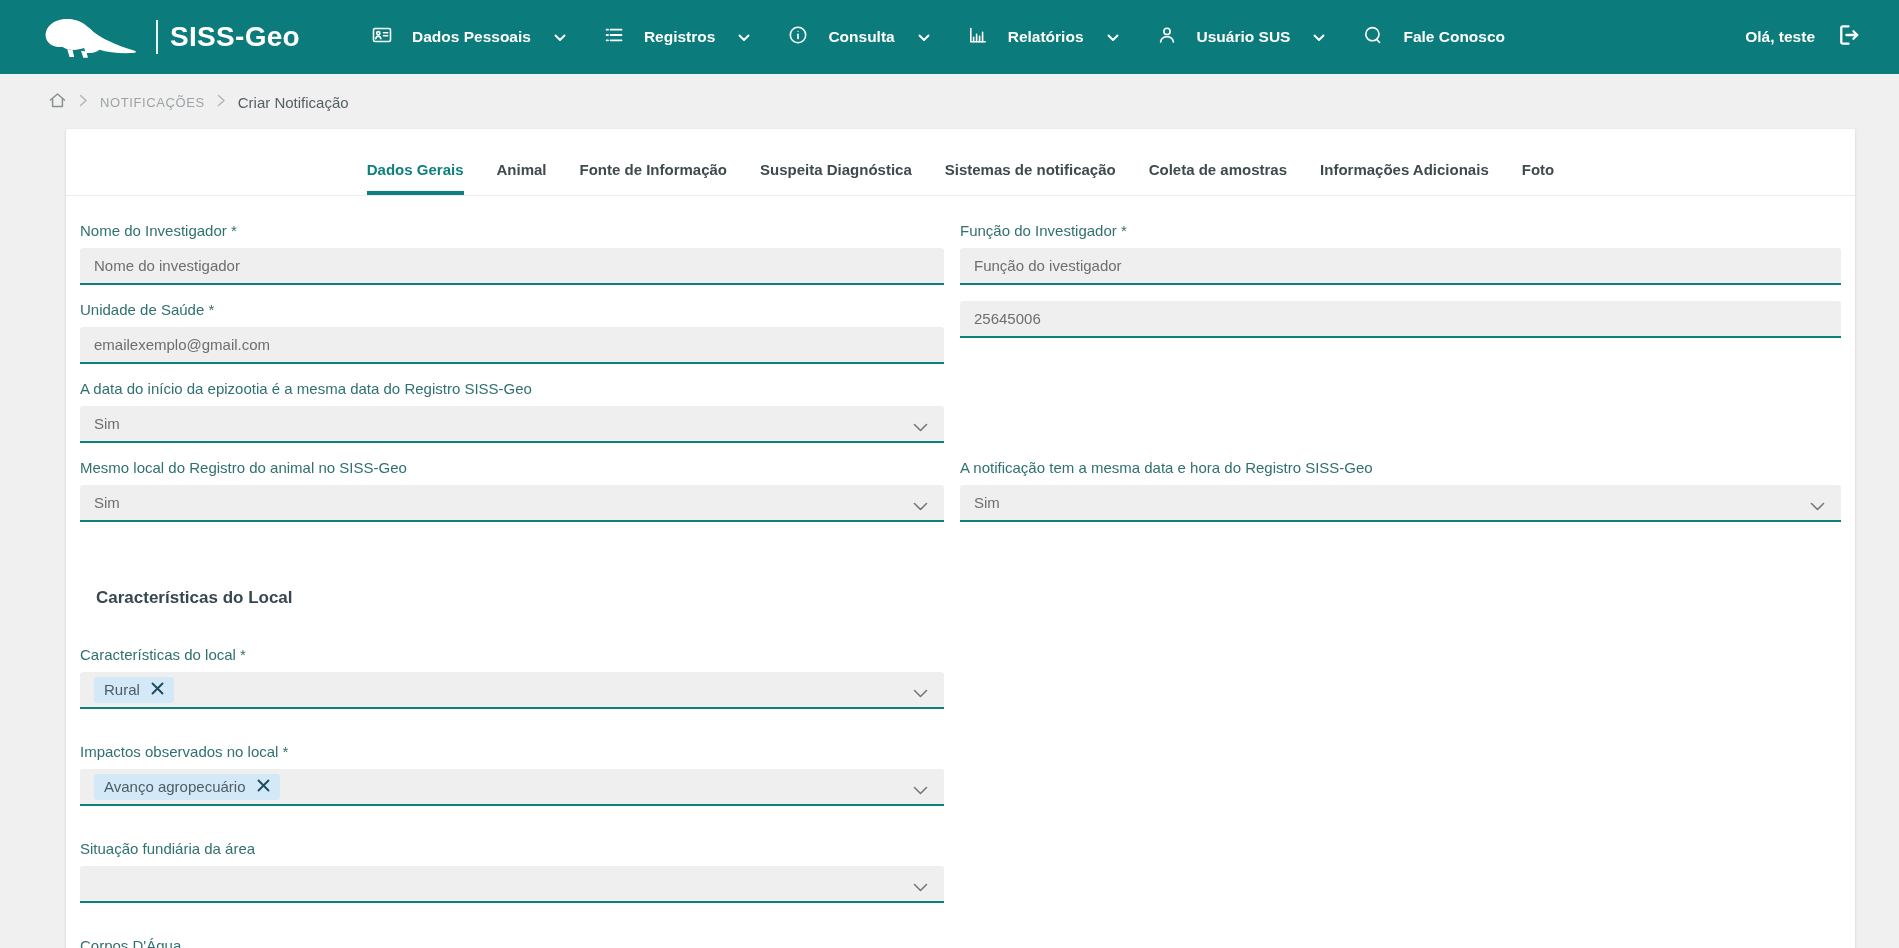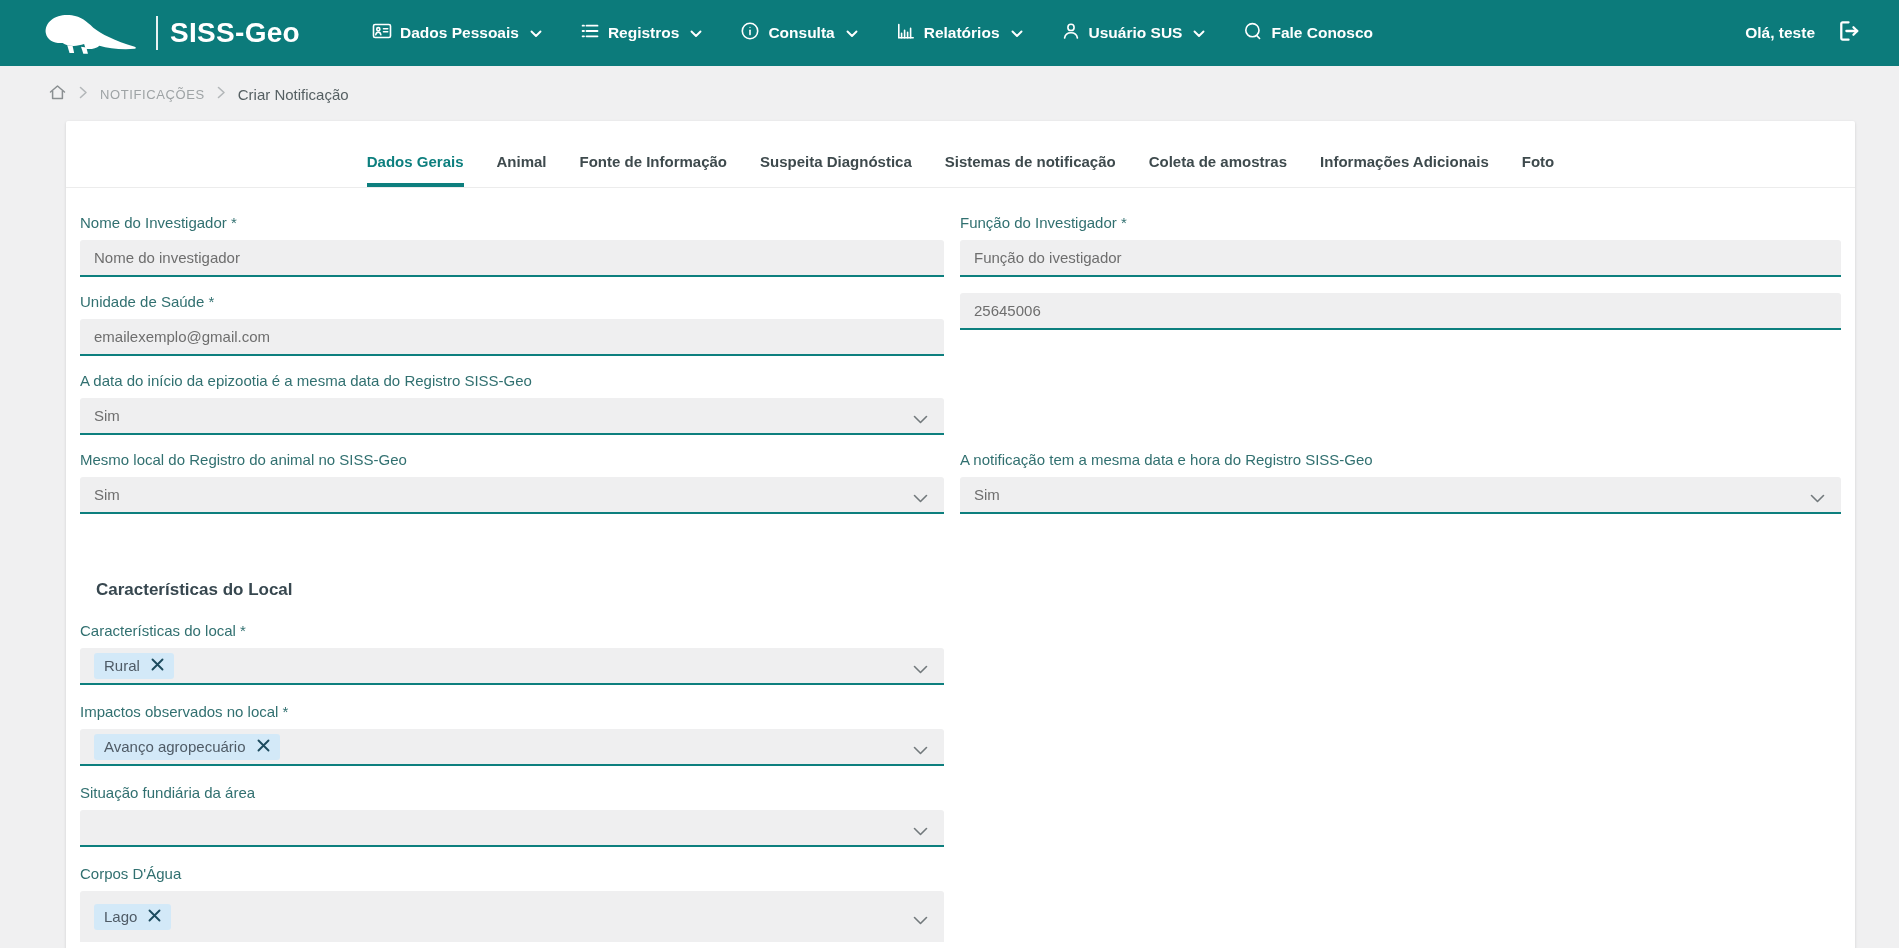--- a/index.html
+++ b/index.html
@@ -8,28 +8,28 @@
     --tab_inactive:#3e4a4d; --chip_bg:#d3e9f8; --chip_text:#4f5b66;
     --breadcrumb_muted:#9ea3a5; --breadcrumb_current:#555f62;
   }
   *{box-sizing:border-box;}
   html,body{margin:0;padding:0;}
   body{
     width:1899px;height:948px;overflow:hidden;background:var(--page_bg);
     font-family:"Liberation Sans",sans-serif;
   }
   
-  .navbar{height:66px;background:var(--navbar_bg);display:flex;align-items:center;
+  .navbar{height:74px;background:var(--navbar_bg);display:flex;align-items:center;
     padding:0 38px;color:#fff;}
   .brand{display:flex;align-items:center;gap:12px;}
   .brand svg{width:106px;height:46px;display:block;}
   .brand-divider{width:2px;height:34px;background:rgba(255,255,255,.9);}
   .brand-text{font-size:28px;font-weight:700;letter-spacing:.3px;}
   .nav-items{display:flex;align-items:center;gap:38px;margin-left:72px;}
-  .nav-item{display:flex;align-items:center;gap:8px;font-size:15.5px;font-weight:700;
+  .nav-item{display:flex;align-items:center;gap:20px;font-size:15.5px;font-weight:700;
     color:#fff;cursor:pointer;white-space:nowrap;text-align:center;}
   .nav-item .icn{width:20px;height:20px;}
   .nav-item .chev{width:12px;height:8px;margin-left:3px;}
   .nav-right{margin-left:auto;display:flex;align-items:center;gap:20px;}
   .greeting{font-size:15.5px;font-weight:700;}
   .logout{width:26px;height:26px;cursor:pointer;}
   
   .breadcrumb{display:flex;align-items:center;gap:12px;padding:28px 0 0 48px;height:24px;}
   .bc-sep{width:9px;height:13px;}
   .bc-section{font-size:13px;color:var(--breadcrumb_muted);letter-spacing:.6px;}
@@ -39,21 +39,21 @@
   .card{margin:27px 44px 0 66px;background:var(--card_bg);border-radius:2px;
     box-shadow:0 1px 3px rgba(0,0,0,.14);height:1100px;}
   .tabs{display:flex;gap:33px;padding:32px 14px 0;border-bottom:1px solid #ececec;justify-content:center;}
   .tab{font-size:15px;font-weight:700;color:var(--tab_inactive);padding-bottom:13px;
     border-bottom:4px solid transparent;cursor:pointer;white-space:nowrap;}
   .tab.active{color:var(--accent);border-bottom-color:var(--accent);}
   
   .form{padding:26px 14px 0;}
   .grid{display:grid;grid-template-columns:864px 1fr;column-gap:16px;}
   .field{margin-bottom:16px;}
-  .sec2 .field, .field.tight{margin-bottom:18px;}
+  .sec2 .field, .field.tight{margin-bottom:18px;margin-top:16px;}
   .col-left{grid-column:1;}
   .col-right{grid-column:2;}
   .span2{grid-column:1 / span 2;}
   .f-label{display:block;font-size:15px;color:var(--label_text);margin-bottom:9px;}
   .text-input{display:block;width:100%;height:37px;background:var(--input_bg);
     border:0;border-bottom:2px solid var(--accent);border-radius:3px 3px 0 0;
     padding:0 14px;font-size:15px;color:var(--input_text);
     font-family:"Liberation Sans",sans-serif;outline:none;}
   .select{display:flex;align-items:center;height:37px;background:var(--input_bg);
     border-bottom:2px solid var(--accent);border-radius:3px 3px 0 0;

